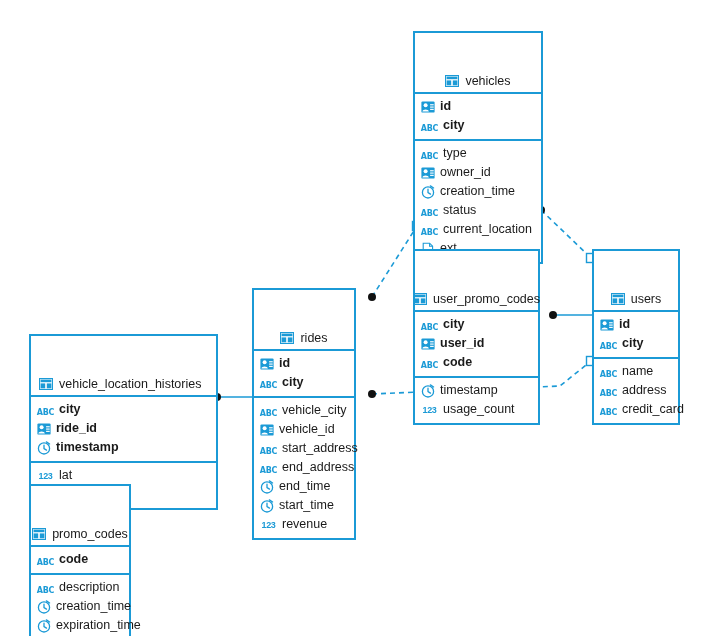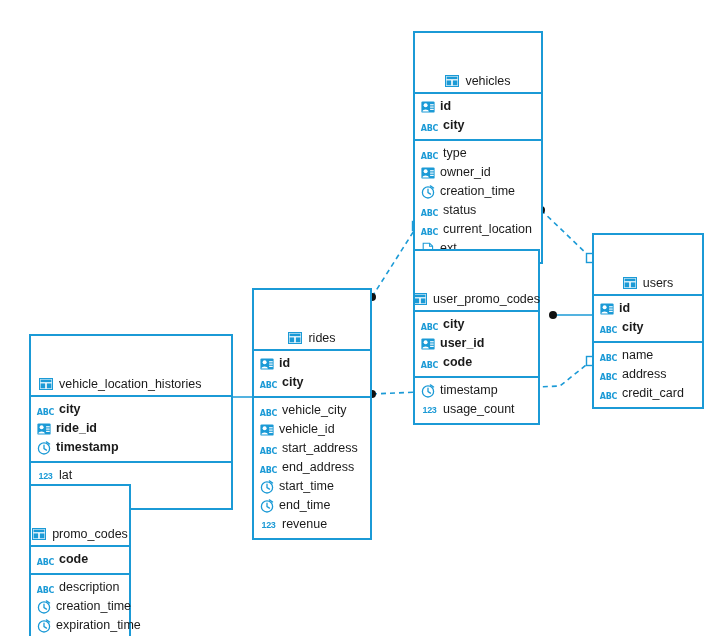--- a/index.html
+++ b/index.html
@@ -280,21 +280,21 @@
             <span class="col-name">timestamp</span>
           </div>
           <div class="col-row">
             <span class="icon" style="flex: 0 0 17px; width: 17px;">
               <span class="num-icon">123</span>
             </span>
             <span class="col-name">usage_count</span>
           </div>
         </div>
       </div>
-      <div class="table-node" style="left: 592px; top: 233px; width: 112px;">
+      <div class="table-node" style="left: 592px; top: 249px; width: 88px;">
         <div class="table-header center">
           <span class="icon">
             <svg width="14" height="12" viewBox="0 0 14 12">
               <rect x="0.5" y="0.5" width="13" height="11" fill="none" stroke="#1B9AD6" stroke-width="1.2"></rect>
               <rect x="1.6" y="1.6" width="10.8" height="2.6" fill="#1B9AD6"></rect>
               <rect x="1.6" y="5.4" width="4.6" height="4.9" fill="#1B9AD6"></rect>
               <rect x="7.8" y="5.4" width="4.6" height="4.9" fill="#1B9AD6"></rect>
             </svg>
           </span>
           <span>users</span>
@@ -334,21 +334,21 @@
             <span class="col-name">address</span>
           </div>
           <div class="col-row">
             <span class="icon" style="flex: 0 0 17px; width: 17px;">
               <span class="txt-icon">ABC</span>
             </span>
             <span class="col-name">credit_card</span>
           </div>
         </div>
       </div>
-      <div class="table-node" style="left: 252px; top: 288px; width: 120px;">
+      <div class="table-node" style="left: 252px; top: 288px; width: 104px;">
         <div class="table-header center">
           <span class="icon">
             <svg width="14" height="12" viewBox="0 0 14 12">
               <rect x="0.5" y="0.5" width="13" height="11" fill="none" stroke="#1B9AD6" stroke-width="1.2"></rect>
               <rect x="1.6" y="1.6" width="10.8" height="2.6" fill="#1B9AD6"></rect>
               <rect x="1.6" y="5.4" width="4.6" height="4.9" fill="#1B9AD6"></rect>
               <rect x="7.8" y="5.4" width="4.6" height="4.9" fill="#1B9AD6"></rect>
             </svg>
           </span>
           <span>rides</span>
@@ -407,41 +407,41 @@
             <span class="col-name">end_address</span>
           </div>
           <div class="col-row">
             <span class="icon">
               <svg width="14" height="14" viewBox="0 0 14 14">
                 <circle cx="7" cy="7.4" r="5.6" fill="none" stroke="#1B9AD6" stroke-width="1.3"></circle>
                 <path d="M7 4.2 L7 7.6 L9.5 9.1" fill="none" stroke="#1B9AD6" stroke-width="1.3" stroke-linecap="round"></path>
                 <path d="M9.4 0.9 L12.6 3.0" fill="none" stroke="#1B9AD6" stroke-width="1.3" stroke-linecap="round"></path>
               </svg>
             </span>
+            <span class="col-name">end_time</span>
+          </div>
+          <div class="col-row">
+            <span class="icon">
+              <svg width="14" height="14" viewBox="0 0 14 14">
+                <circle cx="7" cy="7.4" r="5.6" fill="none" stroke="#1B9AD6" stroke-width="1.3"></circle>
+                <path d="M7 4.2 L7 7.6 L9.5 9.1" fill="none" stroke="#1B9AD6" stroke-width="1.3" stroke-linecap="round"></path>
+                <path d="M9.4 0.9 L12.6 3.0" fill="none" stroke="#1B9AD6" stroke-width="1.3" stroke-linecap="round"></path>
+              </svg>
+            </span>
             <span class="col-name">start_time</span>
           </div>
           <div class="col-row">
-            <span class="icon">
-              <svg width="14" height="14" viewBox="0 0 14 14">
-                <circle cx="7" cy="7.4" r="5.6" fill="none" stroke="#1B9AD6" stroke-width="1.3"></circle>
-                <path d="M7 4.2 L7 7.6 L9.5 9.1" fill="none" stroke="#1B9AD6" stroke-width="1.3" stroke-linecap="round"></path>
-                <path d="M9.4 0.9 L12.6 3.0" fill="none" stroke="#1B9AD6" stroke-width="1.3" stroke-linecap="round"></path>
-              </svg>
-            </span>
-            <span class="col-name">end_time</span>
-          </div>
-          <div class="col-row">
             <span class="icon" style="flex: 0 0 17px; width: 17px;">
               <span class="num-icon">123</span>
             </span>
             <span class="col-name">revenue</span>
           </div>
         </div>
       </div>
-      <div class="table-node" style="left: 29px; top: 334px; width: 204px;">
+      <div class="table-node" style="left: 29px; top: 334px; width: 189px;">
         <div class="table-header left">
           <span class="icon">
             <svg width="14" height="12" viewBox="0 0 14 12">
               <rect x="0.5" y="0.5" width="13" height="11" fill="none" stroke="#1B9AD6" stroke-width="1.2"></rect>
               <rect x="1.6" y="1.6" width="10.8" height="2.6" fill="#1B9AD6"></rect>
               <rect x="1.6" y="5.4" width="4.6" height="4.9" fill="#1B9AD6"></rect>
               <rect x="7.8" y="5.4" width="4.6" height="4.9" fill="#1B9AD6"></rect>
             </svg>
           </span>
           <span>vehicle_location_histories</span>

